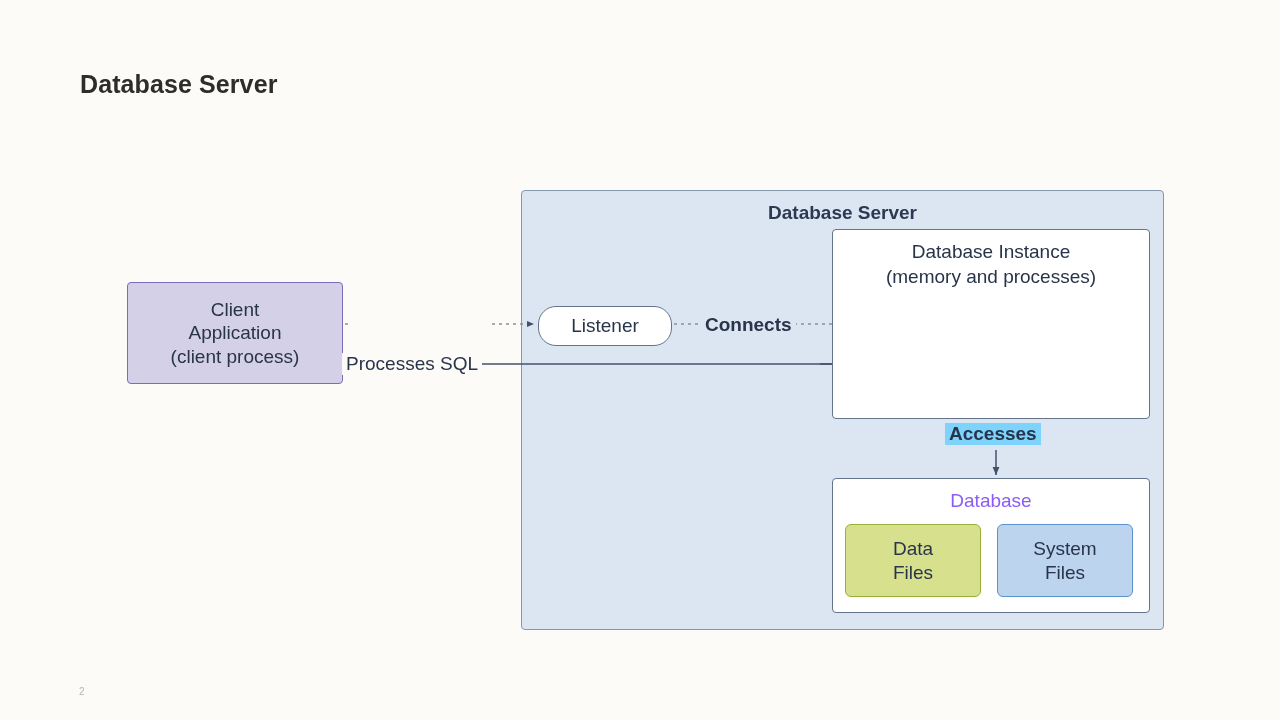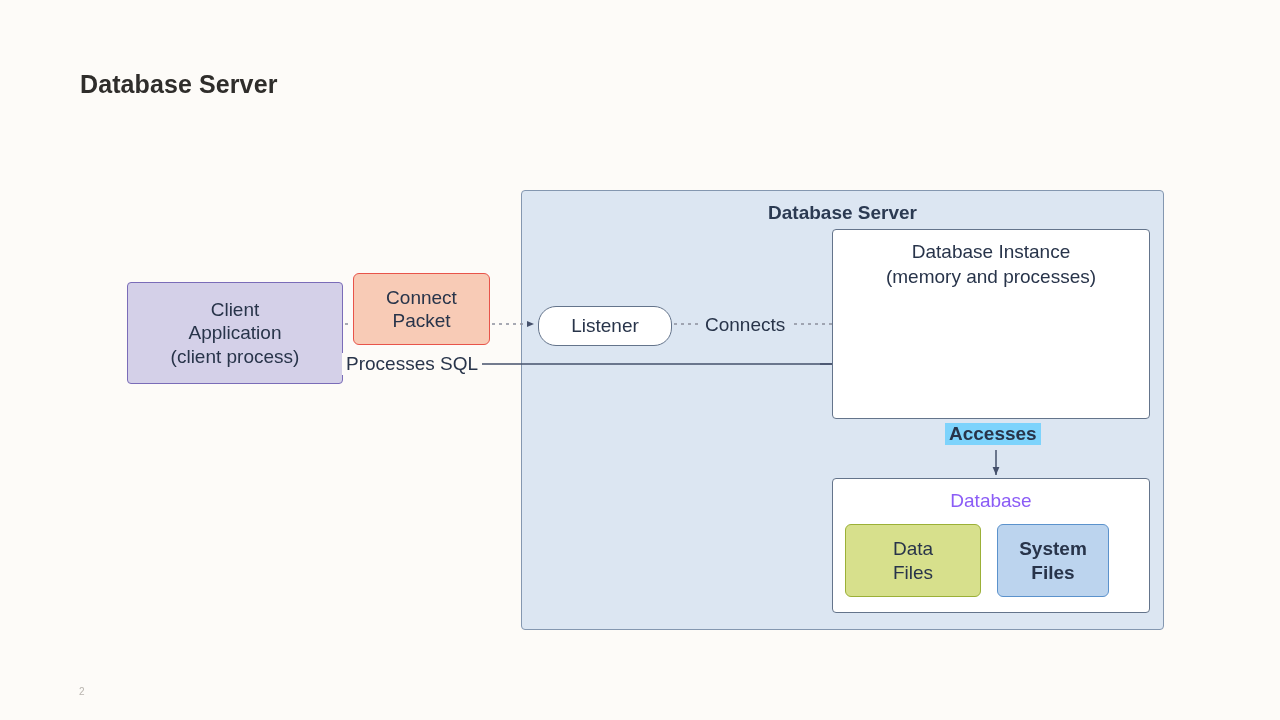--- a/index.html
+++ b/index.html
@@ -184,41 +184,41 @@
     height: 73px;
     background: #d7e08c;
     border: 1.8px solid #9bb037;
     border-radius: 6px;
   }
 
   
   #node-system-files {
     left: 997px;
     top: 524px;
-    width: 112px;
+    width: 136px;
     height: 73px;
     background: #bcd4ee;
     border: 1.8px solid #5b92cc;
     border-radius: 6px;
-    font-weight: bold;
   }
 
   
   .edge-label {
     position: absolute;
     font-size: 19px;
     color: #28344a;
     background: #fdfbf8;
     padding: 0 4px;
     white-space: nowrap;
   }
   #label-connects {
     left: 701px;
     top: 314px;
     background: #dce6f2;
+    font-weight: bold;
   }
   #label-processes-sql {
     left: 342px;
     top: 353px;
   }
   #label-accesses {
     left: 945px;
     top: 423px;
     background: #7dd3fc;
     font-weight: bold;
@@ -269,22 +269,20 @@
       <line x1="820" y1="364" x2="843" y2="364" stroke="#44506b" stroke-width="1.5" marker-end="url(#arrow-end)"></line>
 
       <line x1="996" y1="418" x2="996" y2="394" stroke="#44506b" stroke-width="1.5" marker-end="url(#arrow-end)"></line>
       <line x1="996" y1="450" x2="996" y2="475" stroke="#44506b" stroke-width="1.5" marker-end="url(#arrow-end)"></line>
     </svg>
 
     <div class="node" id="node-client">Client
 Application
 (client process)</div>
 
-    <div class="node" id="node-connect-packet">Connect
-Packet</div>
 
     <div class="node" id="node-listener">Listener</div>
 
     <div id="panel-db-instance">
       <div id="label-db-instance">Database Instance
 (memory and processes)</div>
     </div>
 
 
     <div id="panel-database">

